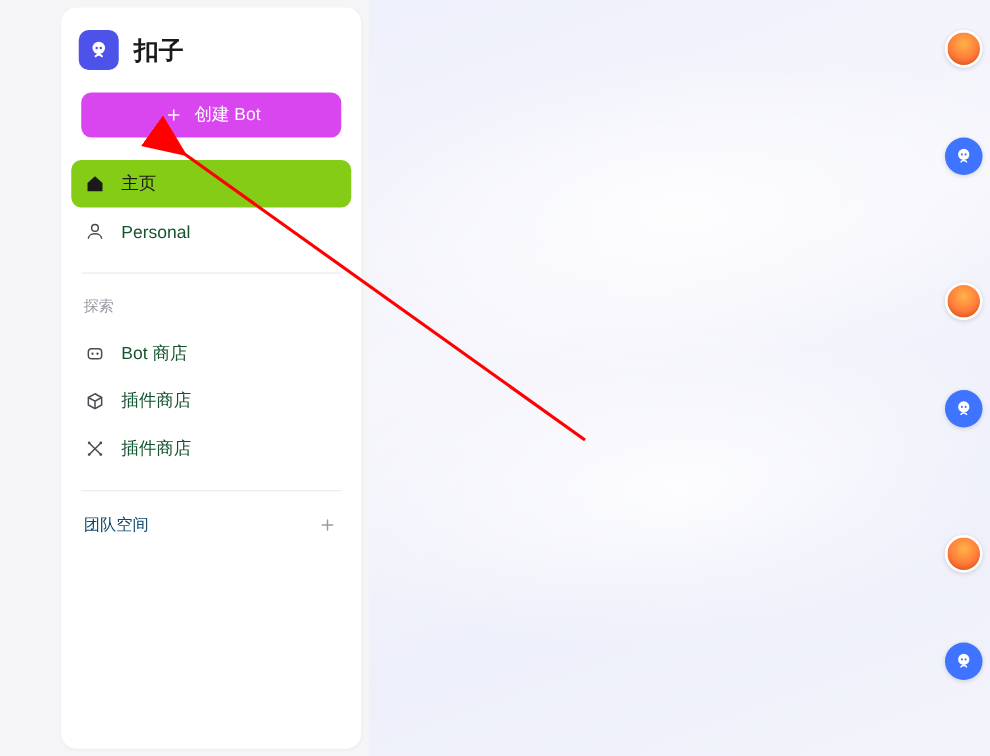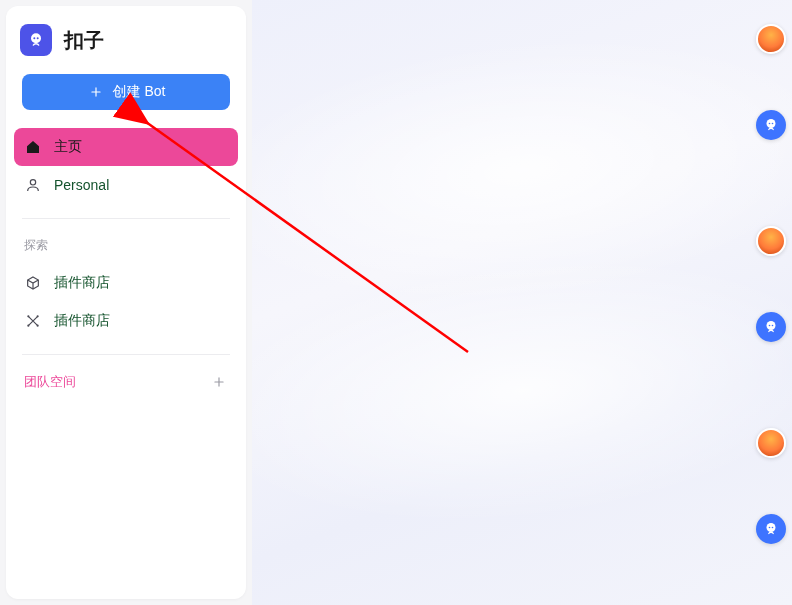--- a/index.html
+++ b/index.html
@@ -8,20 +8,21 @@
     width: 792px;
     height: 605px;
     overflow: hidden;
     background: #f5f5f7;
     position: relative;
   }
   .app {
     display: flex;
     width: 100%;
     height: 100%;
+    padding-left: 43px;
   }
   .sidebar {
     width: 240px;
     background: #ffffff;
     border-radius: 12px;
     margin: 6px;
     padding: 12px 8px;
     display: flex;
     flex-direction: column;
     box-shadow: 0 1px 3px rgba(0,0,0,0.04);
@@ -42,21 +43,21 @@
     display: flex;
     align-items: center;
     justify-content: center;
   }
   .brand-name {
     font-size: 20px;
     font-weight: 700;
     color: #1a1a1a;
   }
   .create-btn {
-    background: #3b82f6;
+    background: #d946ef;
     color: #ffffff;
     border: none;
     border-radius: 8px;
     height: 36px;
     font-size: 14px;
     font-weight: 500;
     display: flex;
     align-items: center;
     justify-content: center;
     gap: 8px;
@@ -69,21 +70,21 @@
     align-items: center;
     gap: 12px;
     height: 38px;
     padding: 0 10px;
     border-radius: 8px;
     cursor: pointer;
     font-size: 14px;
     color: #14532d;
   }
   .nav-item.active {
-    background: #ec4899;
+    background: #84cc16;
     color: #1a1a1a;
     font-weight: 500;
   }
   .nav-icon {
     width: 18px;
     height: 18px;
     display: flex;
     align-items: center;
     justify-content: center;
     flex-shrink: 0;
@@ -99,21 +100,21 @@
     padding: 4px 10px 10px 10px;
   }
   .team-row {
     display: flex;
     align-items: center;
     justify-content: space-between;
     padding: 4px 10px;
   }
   .team-label {
     font-size: 13px;
-    color: #ec4899;
+    color: #0c4a6e;
     text-align: center;
   }
   .team-add {
     width: 18px;
     height: 18px;
     display:flex;
     align-items:center;
     justify-content:center;
     cursor:pointer;
     color:#9a9aa3;
@@ -217,20 +218,30 @@
     </ul>
 
     <div class="section-sep"></div>
 
     <div class="section-title">探索</div>
 
     <ul class="nav-list">
       <li class="nav-item">
         <span class="nav-icon">
           <svg width="16" height="16" viewBox="0 0 24 24" fill="none">
+              <rect x="4" y="6" width="16" height="12" rx="4" stroke="#4b4b55" stroke-width="1.8"></rect>
+              <circle cx="9" cy="12" r="1.4" fill="#4b4b55"></circle>
+              <circle cx="15" cy="12" r="1.4" fill="#4b4b55"></circle>
+            </svg>
+        </span>
+        <span>Bot 商店</span>
+      </li>
+      <li class="nav-item">
+        <span class="nav-icon">
+          <svg width="16" height="16" viewBox="0 0 24 24" fill="none">
               <path d="M12 3 L20 7.5 V16.5 L12 21 L4 16.5 V7.5 Z" stroke="#4b4b55" stroke-width="1.8"></path>
               <path d="M4 7.5 L12 12 L20 7.5 M12 12 V21" stroke="#4b4b55" stroke-width="1.8"></path>
             </svg>
         </span>
         <span>插件商店</span>
       </li>
       <li class="nav-item">
         <span class="nav-icon">
           <svg width="16" height="16" viewBox="0 0 24 24" fill="none">
               <path d="M5 5 L19 19 M19 5 L5 19" stroke="#4b4b55" stroke-width="1.8"></path>

